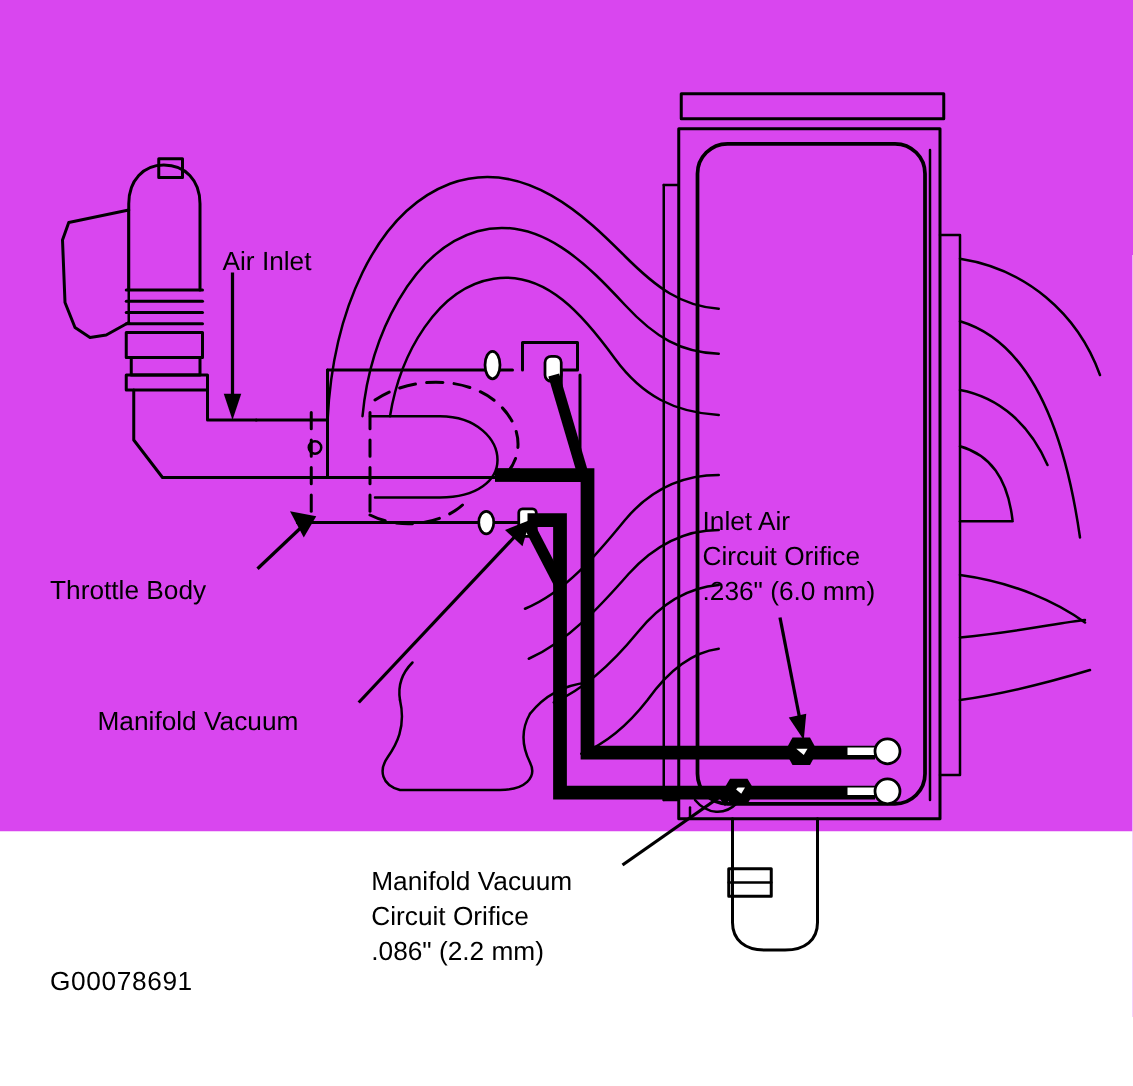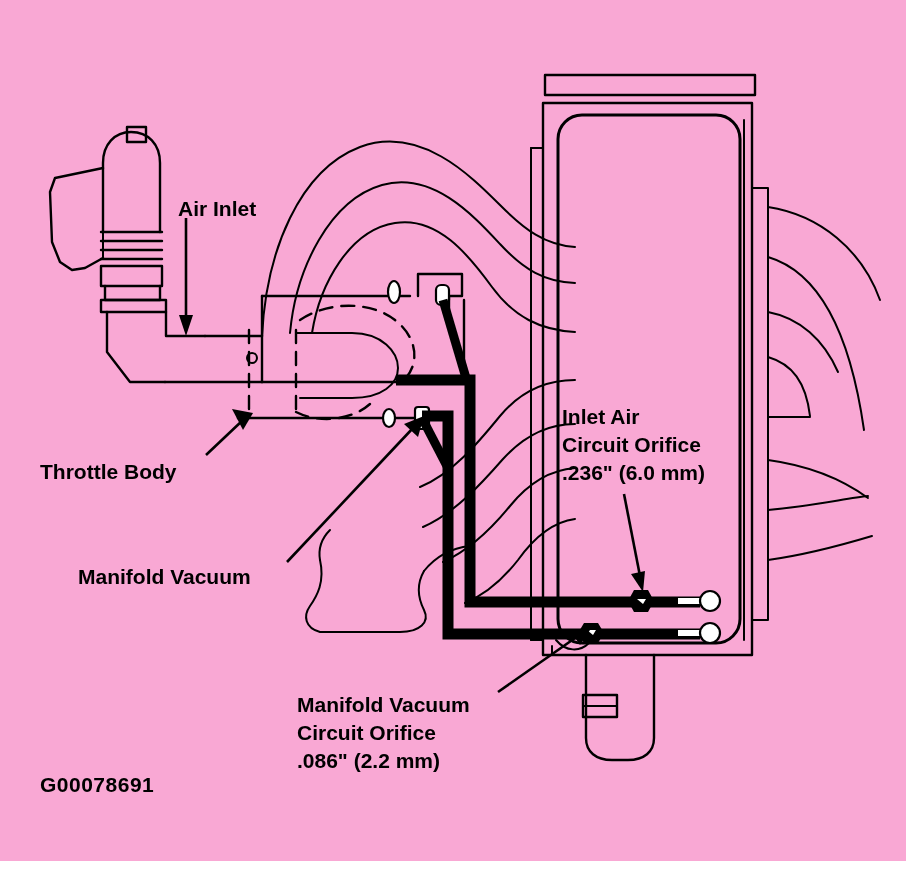--- a/index.html
+++ b/index.html
@@ -1,19 +1,19 @@
 <!DOCTYPE html>
 <html><head>
 <meta charset="utf-8">
 <title>Air Intake Diagram</title>
 <style>
   html,body{margin:0;padding:0;background:#ffffff;}
   body{width:906px;height:869px;overflow:hidden;
        font-family:"Liberation Sans", sans-serif;}
-  #figure{position:relative;width:906px;height:861px;background:#f9a8d4;font-weight:bold;}
+  #figure{position:relative;width:906px;height:665px;background:#d946ef;}
   svg{display:block;}
   .lbl{font-family:"Liberation Sans", sans-serif;font-size:21px;fill:#000;}
   .lbl-id{font-family:"Liberation Sans", sans-serif;font-size:21px;fill:#000;letter-spacing:0.5px;}
   .ln{fill:none;stroke:#000;stroke-width:2.4;stroke-linecap:round;stroke-linejoin:round;}
   .ln-thin{fill:none;stroke:#000;stroke-width:2;stroke-linecap:round;stroke-linejoin:round;}
   .ln-med{fill:none;stroke:#000;stroke-width:3;stroke-linecap:round;stroke-linejoin:round;}
   .hose{fill:none;stroke:#000;stroke-width:11;stroke-linecap:butt;stroke-linejoin:miter;}
   .hose-thin{fill:none;stroke:#000;stroke-width:9;stroke-linecap:butt;stroke-linejoin:miter;}
   .dash{fill:none;stroke:#000;stroke-width:2.4;stroke-linecap:round;
         stroke-linejoin:round;stroke-dasharray:13 9;}

